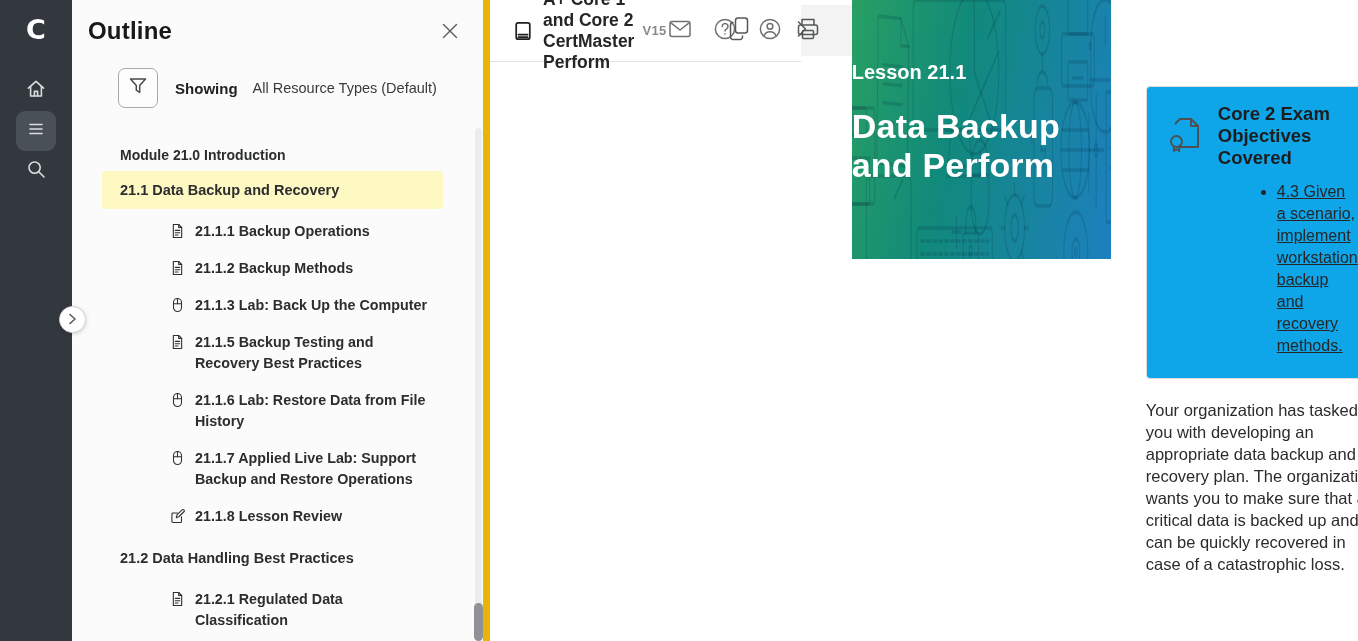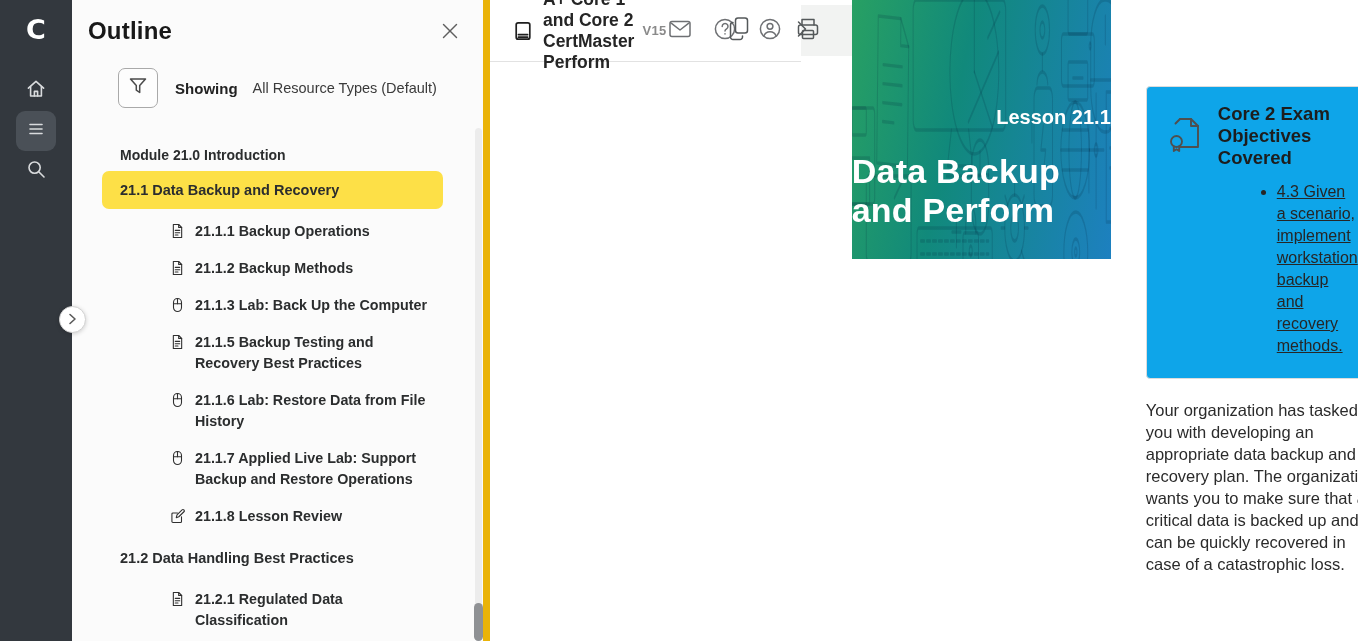--- a/index.html
+++ b/index.html
@@ -44,21 +44,21 @@
     background: #fdfdfd; display: flex; align-items: center; justify-content: center; cursor: pointer;
   }
   .filter-btn svg { stroke: #4a4a4a; fill: none; stroke-width: 1.5; stroke-linejoin: round; }
   .filter-showing { font-weight: 700; font-size: 15px; color: #222; margin-left: 17px; }
   .filter-value { font-size: 14.5px; color: #3a3a3a; margin-left: 15px; }
 
   .outline-list { margin-top: 37px; }
   .oi { cursor: pointer; color: #2b2d2e; }
   .oi-module { font-weight: 700; font-size: 14px; margin: 10px 40px 6px 48px; line-height: 20px; }
   .oi-lesson { font-weight: 700; font-size: 14.5px; margin: 4px 40px 4px 30px; padding: 9px 0 9px 18px; line-height: 20px; border-radius: 3px; }
-  .oi-lesson.active { background: #fde047; border-radius: 7px; }
+  .oi-lesson.active { background: #fef9c3; }
   .oi-topic { display: flex; align-items: flex-start; gap: 10px; margin: 0 54px 0 98px; padding: 8px 0; font-weight: 600; font-size: 14.3px; line-height: 21px; }
   .oi-icon { flex: 0 0 15px; margin-top: 2px; display: inline-flex; }
   .oi-icon svg { width: 15px; height: 16px; stroke: #2f2f2f; fill: none; stroke-width: 1.3; stroke-linejoin: round; stroke-linecap: round; }
 
   .scroll-track { position: absolute; top: 128px; bottom: 0; right: 1px; width: 7px; background: #ececec; border-radius: 4px; }
   .scroll-thumb { position: absolute; right: 0; top: 475px; width: 9px; height: 38px; background: #8f9194; border-radius: 5px; }
 
   
   .expand-handle {
     position: absolute; left: 59px; top: 306px; width: 27px; height: 27px;
@@ -88,21 +88,21 @@
   .tb-prev { left: 42px; }
   .tb-next { right: 32px; }
   .tb-group { position: absolute; left: 0; right: 0; top: 0; height: 51px; display: flex; align-items: center; justify-content: center; gap: 44px; }
   .tb-icon-btn { width: 30px; height: 40px; display: flex; align-items: center; justify-content: center; cursor: pointer; }
   .tb-bookmark-wrap { display: flex; align-items: center; gap: 12px; }
 
   
   .hero { height: 259px; flex: 0 0 259px; position: relative; overflow: hidden; }
   .hero-deco { position: absolute; inset: 0; width: 100%; height: 100%; }
   .hero-deco * { stroke: rgba(3,34,56,0.16); fill: none; stroke-width: 3.4; stroke-linecap: round; stroke-linejoin: round; }
-  .hero-text { position: absolute; inset: 0; display: flex; flex-direction: column; align-items: flex-end; padding-top: 106px; color: #fff; }
+  .hero-text { position: absolute; inset: 0; display: flex; flex-direction: column; align-items: flex-start; padding-top: 61px; color: #fff; }
   .hero-kicker { font-size: 20px; font-weight: 700; }
   .hero-title { font-size: 34px; font-weight: 700; margin-top: 23px; letter-spacing: .2px; }
 
   
   .content { padding: 86px 33px 0 35px; background: #fff; }
   .objectives-box {
     border: 1px solid #dcdcdc; border-radius: 4px; background: #0ea5e9;
     padding: 16px 22px 21px 20px;
   }
   .obj-head { display: flex; align-items: center; gap: 15px; }

